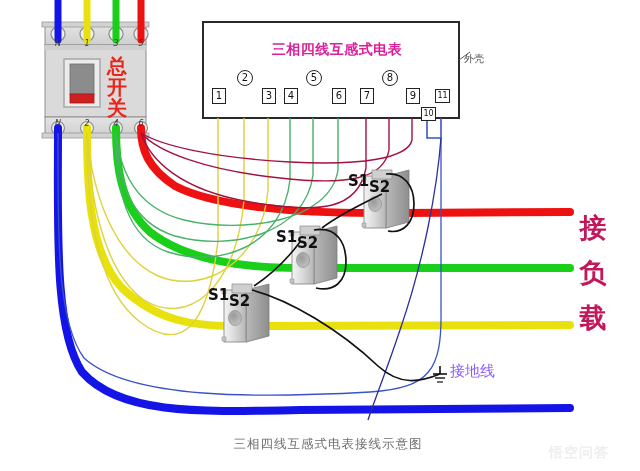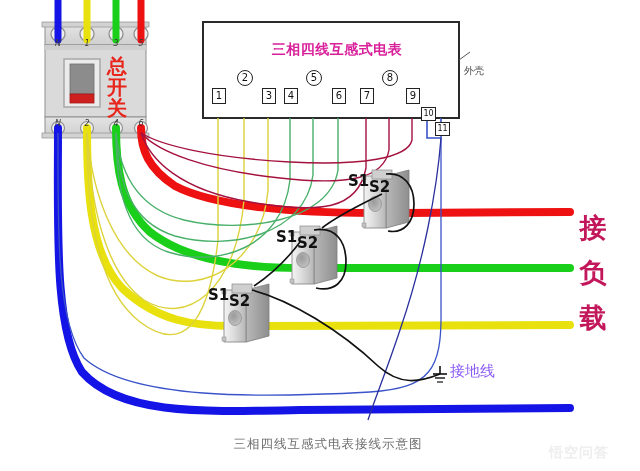--- a/index.html
+++ b/index.html
@@ -22,21 +22,21 @@
   #main-switch-label span{display:block;}
 
   
   #meter-title{
     left:262px;top:41px;width:150px;text-align:center;
     color:#d9209b;font-size:14px;font-weight:bold;letter-spacing:0.5px;
   }
 
   
   #shell-label{
-    left:464px;top:64px;color:#4a4a4a;font-size:10px;
+    left:464px;top:52px;color:#4a4a4a;font-size:10px;
   }
 
   
   .term-num{
     position:absolute;font-size:10px;color:#111;
     font-family:"DejaVu Sans","Liberation Sans",sans-serif;
     border:1px solid #222;background:#fff;
     width:12px;height:14px;line-height:13px;text-align:center;
   }
   .term-num.circ{
@@ -268,21 +268,21 @@
 <div class="term-num" style="left:212px;top:88px;">1</div>
 <div class="term-num circ" style="left:237px;top:70px;">2</div>
 <div class="term-num" style="left:262px;top:88px;">3</div>
 <div class="term-num" style="left:284px;top:88px;">4</div>
 <div class="term-num circ" style="left:306px;top:70px;">5</div>
 <div class="term-num" style="left:332px;top:88px;">6</div>
 <div class="term-num" style="left:360px;top:88px;">7</div>
 <div class="term-num circ" style="left:382px;top:70px;">8</div>
 <div class="term-num" style="left:406px;top:88px;">9</div>
 <div class="term-num small" style="left:421px;top:89px;margin-top:18px;">10</div>
-<div class="term-num small" style="left:435px;top:89px;margin-top:33px;">11</div>
+<div class="term-num small" style="left:435px;top:89px;">11</div>
 
 <div class="ct-lab" style="left:348px;top:172px;">S1</div>
 <div class="ct-lab" style="left:369px;top:178px;">S2</div>
 <div class="ct-lab" style="left:276px;top:228px;">S1</div>
 <div class="ct-lab" style="left:297px;top:234px;">S2</div>
 <div class="ct-lab" style="left:208px;top:286px;">S1</div>
 <div class="ct-lab" style="left:229px;top:292px;">S2</div>
 
 <div class="lbl" id="ground-label">接地线</div>
 

